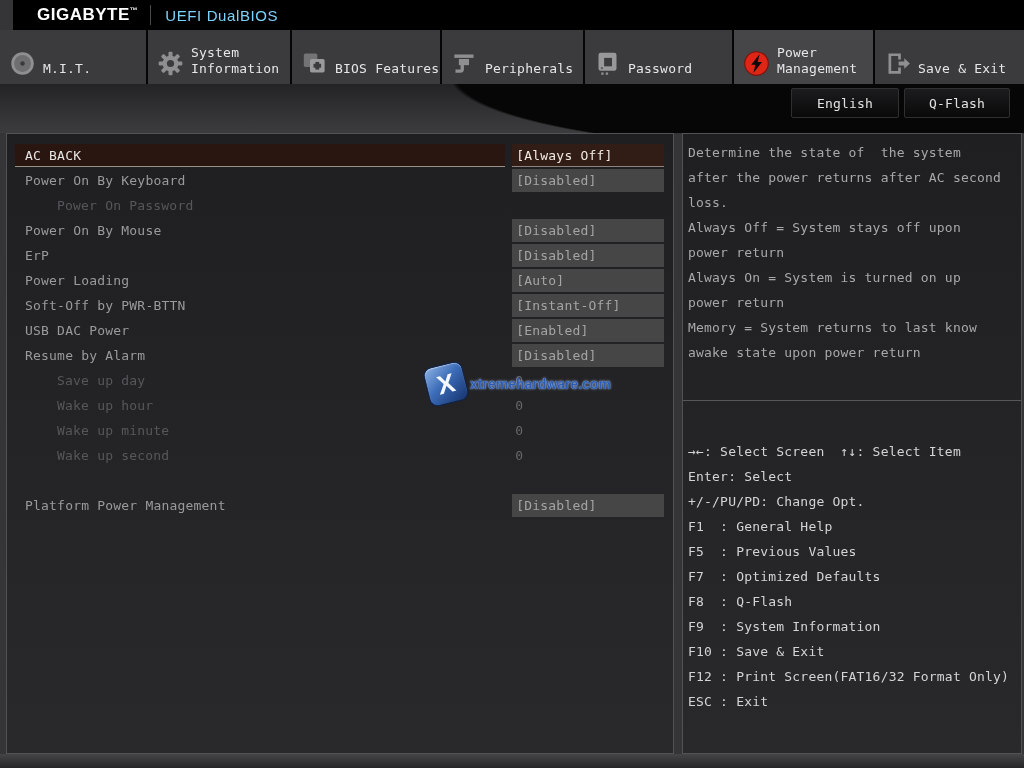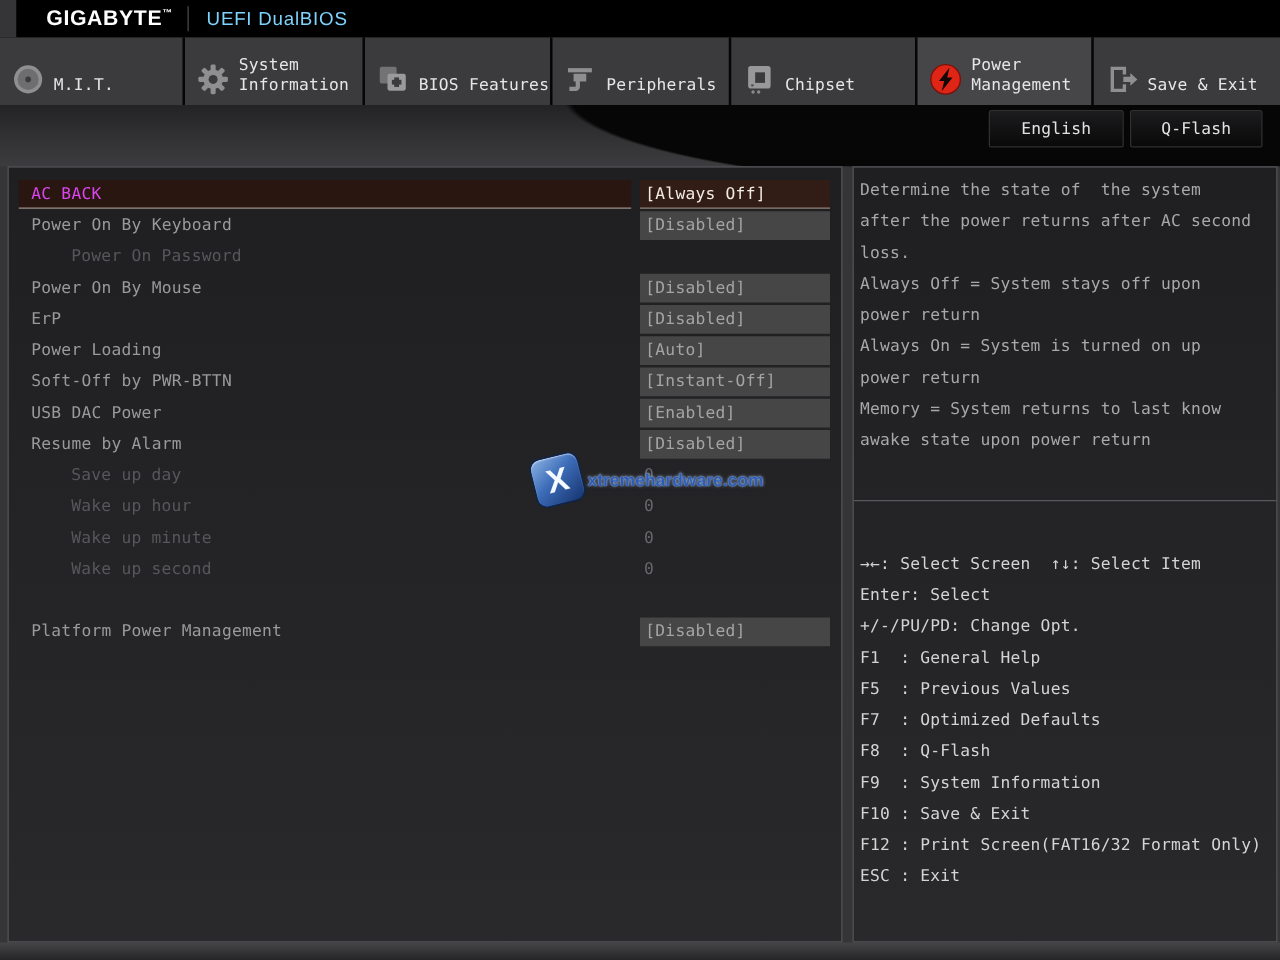--- a/index.html
+++ b/index.html
@@ -44,21 +44,21 @@
     background:linear-gradient(180deg,#1f1f21 0%,#29292b 100%);}
   #main-panel{left:6px;top:133px;width:668px;height:621px;padding-top:10px;}
   #help-panel{left:682px;top:133px;width:340px;height:621px;}
   
   .row{height:25px;display:flex;margin:0 9px 0 8px;font-size:13px;letter-spacing:.2px;}
   .rlabel{width:491px;box-sizing:border-box;padding-left:10px;line-height:23px;
     color:#9a9a9c;white-space:pre;}
   .row.sub .rlabel{padding-left:42px;}
   .row.dim .rlabel{color:#57575b;}
   .row.sel .rlabel{background:#2a1611;border-bottom:1px solid #9b918b;height:23px;
-    color:#d946ef;}
+    color:#e5e5e5;}
   .rgap{width:7px;flex:0 0 7px;}
   .rvalue{width:152px;box-sizing:border-box;height:23px;line-height:23px;
     padding-left:4px;white-space:pre;}
   .rvalue.vbox{background:#464646;color:#a4a4a4;}
   .rvalue.vsel{background:#321d16;color:#f1ebe4;border-bottom:1px solid #8d837d;}
   .rvalue.vplain{color:#67676b;padding-left:3px;}
   .spacer25{height:25px;}
   
   .help-section{height:266px;box-sizing:border-box;padding:6px 20px 0 5px;}
   .help-line{height:25px;line-height:25px;font-size:13px;letter-spacing:.2px;
@@ -144,21 +144,21 @@
     <div class="tab w4">
       <span class="ticon">
         <svg viewBox="0 0 24 24">
             <rect x="4" y="2.5" width="16" height="16" rx="2" fill="#98989a"></rect>
             <rect x="9" y="7" width="7" height="7.5" fill="#3b3b3d"></rect>
             <circle cx="7.5" cy="21" r="1.2" fill="#8a8a8c"></circle>
             <circle cx="11.5" cy="21" r="1.2" fill="#8a8a8c"></circle>
             <circle cx="7" cy="16.2" r="1" fill="#5a5a5c"></circle>
           </svg>
       </span>
-      <span class="tlabel">Chipset</span>
+      <span class="tlabel">Password</span>
     </div>
     <div class="tab w5 active">
       <span class="ticon">
         <svg viewBox="0 0 24 24">
             <circle cx="12" cy="12" r="10.5" fill="#df2516" stroke="#7a120c" stroke-width="1"></circle>
             <path d="M14.8 3.5 L7.3 13.2 h3.7 L9.2 20.5 L16.9 10.6 h-3.8 z" fill="#140707"></path>
           </svg>
       </span>
       <span class="tlabel">Power Management</span>
     </div>

